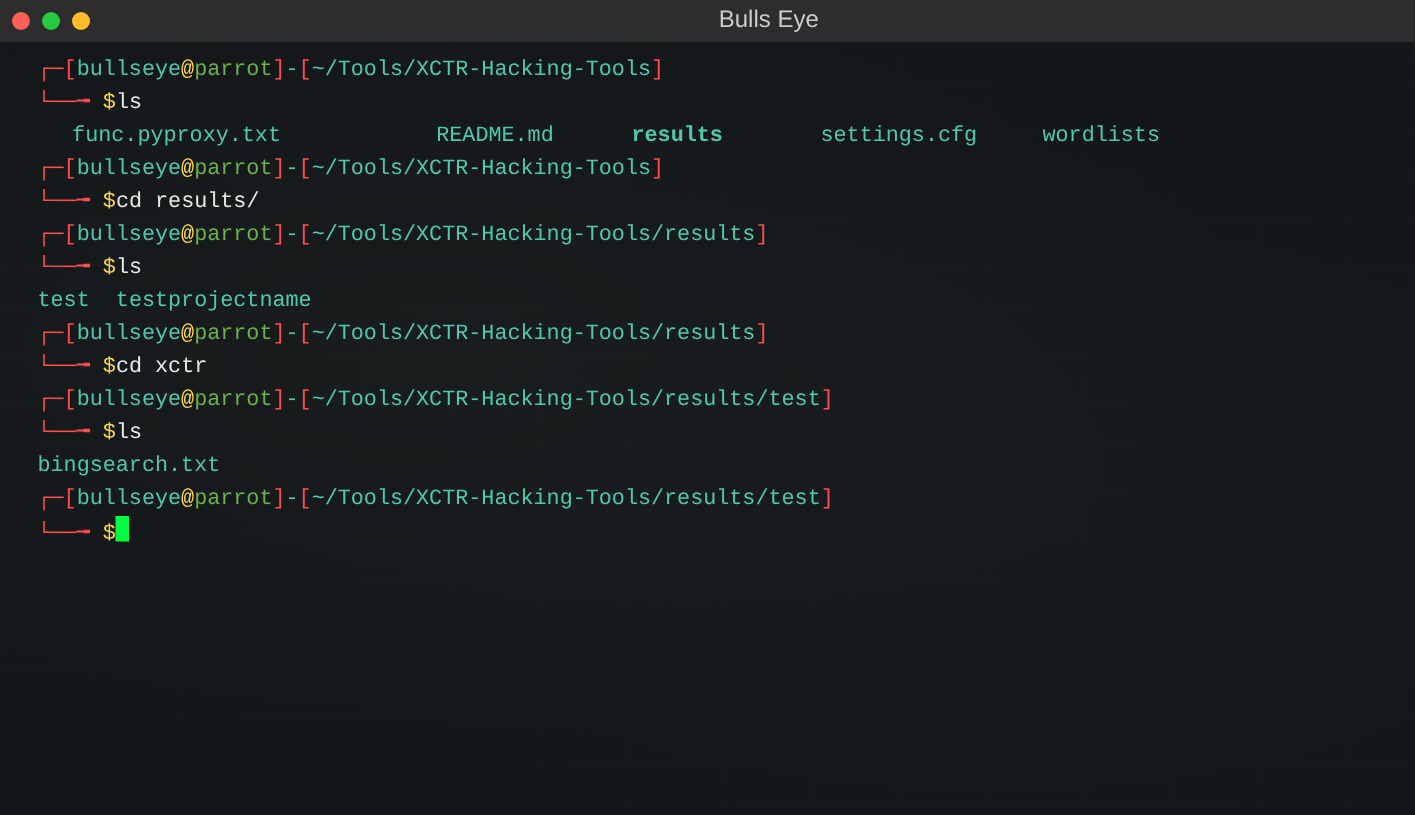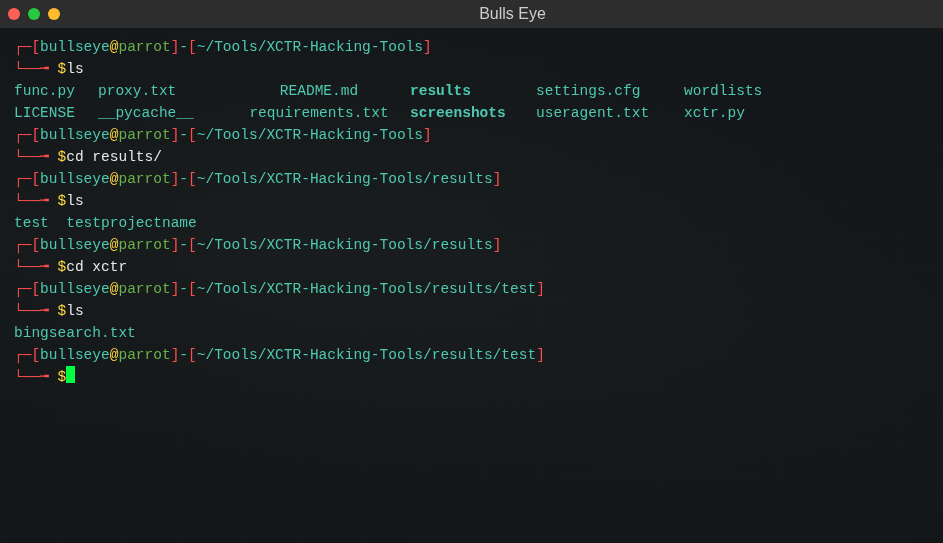--- a/index.html
+++ b/index.html
@@ -45,21 +45,21 @@
       position: absolute;
       left: 50%;
       transform: translateX(-50%);
       color: #cccccc;
       font-size: 16px;
       font-family: sans-serif;
       margin-left: 41px;
     }
     .terminal {
       flex: 1;
-      padding: 8px 14px;
+      padding: 8px 25px;
       font-size: 14.5px;
       line-height: 22px;
       color: #ccc;
       font-weight: 500;
       background: 
         radial-gradient(ellipse at 30% 40%, rgba(50,60,55,0.15) 0%, transparent 60%),
         radial-gradient(ellipse at 70% 60%, rgba(40,45,50,0.12) 0%, transparent 55%),
         #141719;
       position: relative;
     }
@@ -86,21 +86,21 @@
     .white { color: #e8e8e8; }
     .dollar { color: #ffd93d; }
     .cursor {
       display: inline-block;
       width: 9px;
       height: 17px;
       background: #00ff41;
       vertical-align: -2px;
     }
     .col { display: inline-block; }
-    .c1 { width: 84px; }
+    .c1 { width: 84px; text-align: right; }
     .c2 { width: 130px; }
     .c3 { width: 182px; text-align: center; }
     .c4 { width: 126px; font-weight: bold; }
     .c5 { width: 148px; }
   </style>
 </head>
 <body>
 
 <div class="window">
   <div class="titlebar">
@@ -112,21 +112,20 @@
     <div class="title">Bulls Eye</div>
   </div>
 
   <div class="terminal">
 
     <div class="line"><span class="red"><span>┌─</span><span>[</span></span><span class="cyan">bullseye</span><span class="yellow">@</span><span class="green">parrot</span><span class="red">]</span><span class="cyan">-</span><span class="red">[</span><span class="cyan">~/Tools/XCTR-Hacking-Tools</span><span class="red">]</span></div>
     <div class="line"><span class="red">└──╼ </span><span class="dollar">$</span><span class="white">ls</span></div>
 
     <div class="line"><span class="col c1 cyan">func.py</span><span class="col c2 cyan">proxy.txt</span><span class="col c3 cyan">README.md</span><span class="col c4 cyan">results</span><span class="col c5 cyan">settings.cfg</span><span class="cyan">wordlists</span></div>
 
-    <div class="line"><span class="col c1 cyan">LICENSE</span><span class="col c2 cyan">__pycache__</span><span class="col c3 cyan">requirements.txt</span><span class="col c4 cyan">screenshots</span><span class="col c5 cyan">useragent.txt</span><span class="cyan">xctr.py</span></div>
 
     <div class="line"><span class="red"><span>┌─</span><span>[</span></span><span class="cyan">bullseye</span><span class="yellow">@</span><span class="green">parrot</span><span class="red">]</span><span class="cyan">-</span><span class="red">[</span><span class="cyan">~/Tools/XCTR-Hacking-Tools</span><span class="red">]</span></div>
     <div class="line"><span class="red">└──╼ </span><span class="dollar">$</span><span class="white">cd results/</span></div>
 
     <div class="line"><span class="red"><span>┌─</span><span>[</span></span><span class="cyan">bullseye</span><span class="yellow">@</span><span class="green">parrot</span><span class="red">]</span><span class="cyan">-</span><span class="red">[</span><span class="cyan">~/Tools/XCTR-Hacking-Tools/results</span><span class="red">]</span></div>
     <div class="line"><span class="red">└──╼ </span><span class="dollar">$</span><span class="white">ls</span></div>
 
     <div class="line"><span class="cyan">test</span><span class="cyan">  </span><span class="cyan">testprojectname</span></div>
 
     <div class="line"><span class="red"><span>┌─</span><span>[</span></span><span class="cyan">bullseye</span><span class="yellow">@</span><span class="green">parrot</span><span class="red">]</span><span class="cyan">-</span><span class="red">[</span><span class="cyan">~/Tools/XCTR-Hacking-Tools/results</span><span class="red">]</span></div>

